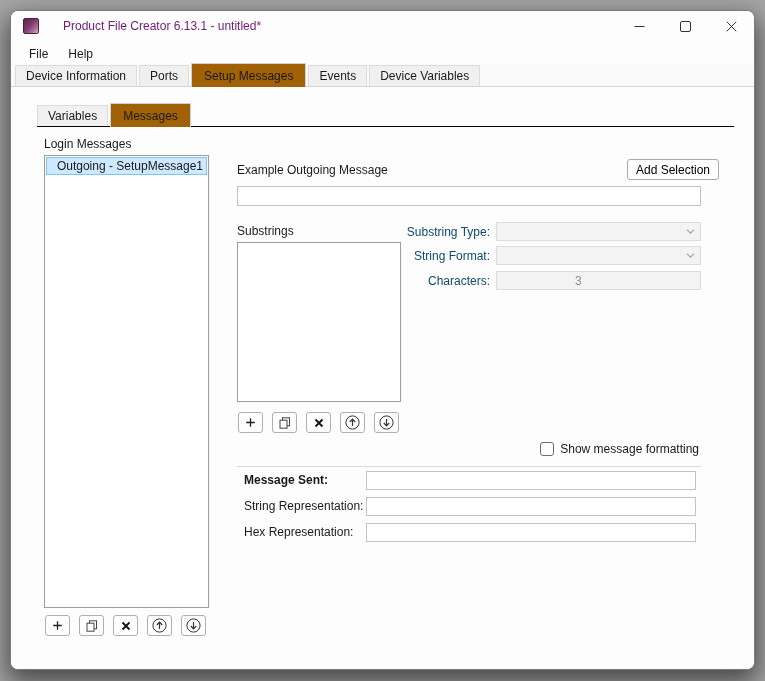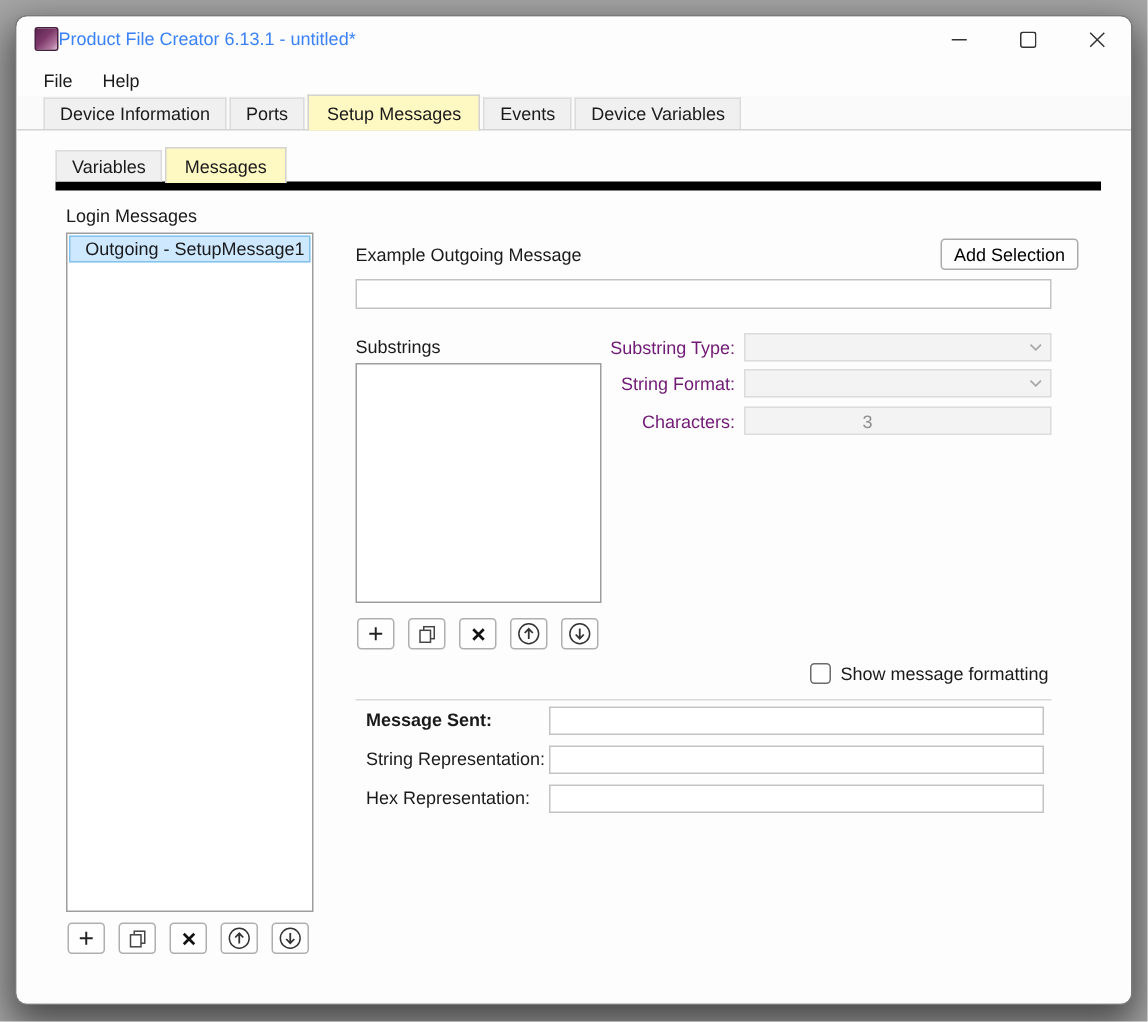--- a/index.html
+++ b/index.html
@@ -20,36 +20,36 @@
     border-radius: 8px;
     box-shadow: 0 10px 24px 3px rgba(0,0,0,0.55);
     overflow: hidden;
   }
 
   
   .titlebar { position: absolute; top: 0; left: 0; right: 0; height: 30px; display: flex; align-items: center; background: #fdfdfd; }
   .app-icon { width: 16px; height: 16px; margin-left: 12px; border-radius: 2px;
     background: linear-gradient(135deg, #5e2550 0%, #7e3a6b 45%, #b277a0 80%, #d9c2d1 100%);
     border: 1px solid #4a2040; }
-  .title-text { margin-left: 0; font-size: 12px; color: #3b82f6; }
+  .title-text { margin-left: 24px; font-size: 12px; color: #701a75; }
   .win-controls { margin-left: auto; display: flex; height: 100%; }
   .win-btn { width: 46px; height: 100%; display: flex; align-items: center; justify-content: center; cursor: default; }
 
   
   .menubar { position: absolute; top: 30px; left: 0; right: 0; height: 23px; display: flex; align-items: flex-end; padding-left: 8px; background: #fdfdfd; }
   .menu-item { padding: 3px 10px; }
 
   
-  .maintabs { position: absolute; top: 53px; left: 0; right: 0; height: 23px; display: flex; align-items: flex-end; padding-left: 18px; border-bottom: 1px solid #d4d4d4; background: #fafafa; z-index: 2; }
+  .maintabs { position: absolute; top: 53px; left: 0; right: 0; height: 23px; display: flex; align-items: flex-end; padding-left: 4px; border-bottom: 1px solid #d4d4d4; background: #fafafa; z-index: 2; }
   .tab { padding: 3px 10px; background: #f0f0f0; border: 1px solid #dcdcdc; border-bottom: none; margin-right: 2px; white-space: nowrap; }
-  .tab.selected { background: #fef9c3; padding: 5px 12px 4px; margin-bottom: -1px; border-color: #d2d2d2; z-index: 3; }
+  .tab.selected { background: #a16207; padding: 5px 12px 4px; margin-bottom: -1px; border-color: #d2d2d2; z-index: 3; }
   .tabpage { position: absolute; top: 76px; left: 0; right: 0; bottom: 0; background: #fdfdfd; }
 
   
-  .subtabs { position: absolute; top: 94px; left: 26px; width: 697px; height: 22px; display: flex; align-items: flex-end; border-bottom: 6px solid #000000; z-index: 4; text-align: right; }
+  .subtabs { position: absolute; top: 94px; left: 26px; width: 697px; height: 22px; display: flex; align-items: flex-end; border-bottom: 1px solid #000000; z-index: 4; text-align: right; }
 
   .lbl { position: absolute; white-space: nowrap; }
   #login-label { left: 33px; top: 126px; }
   #example-label { left: 226px; top: 152px; }
   #substr-label { left: 226px; top: 213px; }
 
   .listbox { position: absolute; background: #fff; border: 1px solid #9d9d9d; padding: 1px; overflow: hidden; }
   #login-list { left: 33px; top: 144px; width: 165px; height: 453px; }
   #substr-list { left: 226px; top: 231px; width: 164px; height: 160px; }
   .list-item { padding: 1px 3px; white-space: nowrap; }
@@ -62,21 +62,21 @@
 
   .btn { position: absolute; background: #fdfdfd; border: 1px solid #ababab; border-radius: 3px; display: flex; align-items: center; justify-content: center; font: inherit; cursor: default; }
   #add-selection-btn { left: 616px; top: 148px; width: 92px; height: 21px; }
 
   .tinput { position: absolute; background: #fff; border: 1px solid #c3c3c3; height: 20px; font: inherit; padding: 0 4px; }
   #example-input { left: 226px; top: 175px; width: 464px; }
   #inp-message-sent { left: 355px; top: 460px; width: 330px; height: 19px; }
   #inp-string-rep  { left: 355px; top: 486px; width: 330px; height: 19px; }
   #inp-hex-rep     { left: 355px; top: 512px; width: 330px; height: 19px; }
 
-  .dis-label { position: absolute; color: #701a75; width: 94px; left: 385px; text-align: right; white-space: nowrap; }
+  .dis-label { position: absolute; color: #0c4a6e; width: 94px; left: 385px; text-align: right; white-space: nowrap; }
   #lbl-substring-type { top: 214px; }
   #lbl-output-format  { top: 238px; }
   #lbl-characters     { top: 263px; }
 
   .dis-field { position: absolute; left: 485px; width: 205px; height: 19px; background: #f3f3f3; border: 1px solid #dcdcdc; display: flex; align-items: center; }
   #fld-substring-type { top: 211px; }
   #fld-output-format  { top: 235px; }
   #fld-characters     { top: 260px; }
   .chevron { margin-left: auto; margin-right: 5px; display: flex; align-items: center; }
   #characters-value { padding-left: 78px; color: #8f8f8f; }

